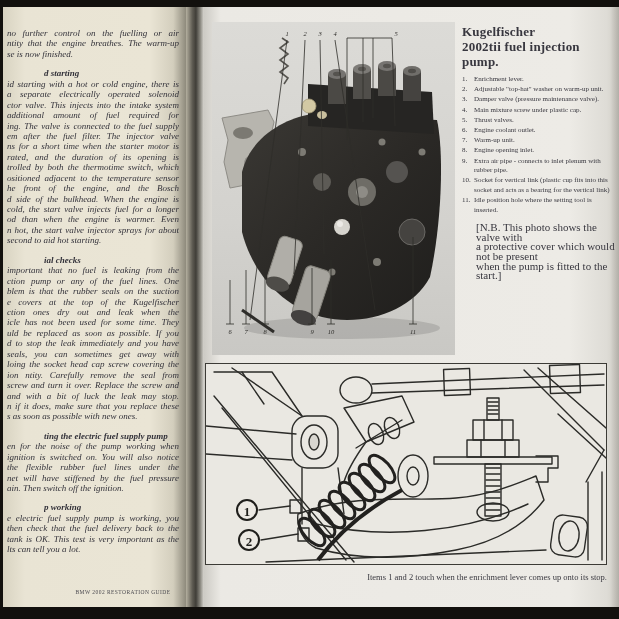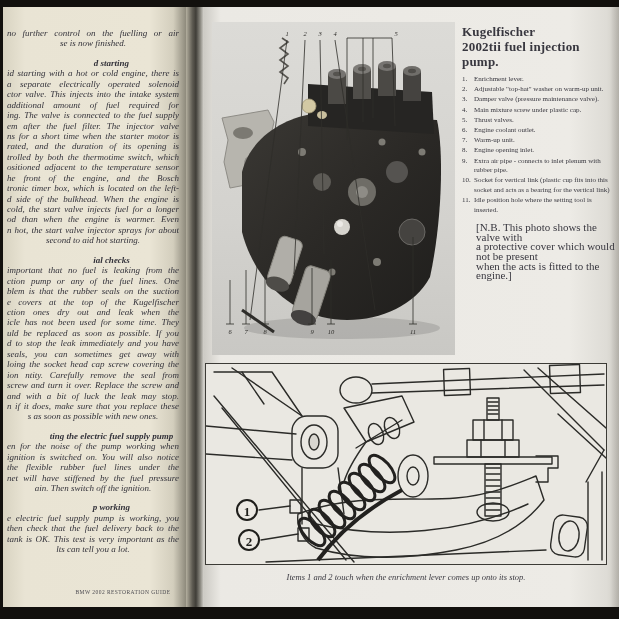--- a/index.html
+++ b/index.html
@@ -11,21 +11,21 @@
   #strip-top{left:0;top:0;width:619px;height:7px;}
   #strip-bottom{left:0;top:607px;width:619px;height:12px;}
   #strip-left{left:0;top:0;width:3px;height:619px;}
 
   
   #left-page{position:absolute;left:3px;top:7px;width:183px;height:600px;
     background:linear-gradient(90deg,#d8d3c1 0%,#e9e4d4 12%,#eae5d5 80%,#d3cebd 93%,#8e8a7c 100%);}
   #lp-text{position:absolute;left:4px;top:21px;width:172px;color:#33323a;font-size:9px;line-height:10.45px;font-style:italic;}
   .lp-heading{font-weight:bold;margin-top:9px;white-space:nowrap;overflow:hidden;margin-left:37px;}
   .lp-para{}
-  .lp-line{white-space:nowrap;overflow:hidden;text-align:center;}
+  .lp-line{white-space:nowrap;overflow:hidden;}
   .lp-line.just{white-space:normal;text-align:justify;text-align-last:justify;overflow:hidden;height:10.45px;}
   #lp-footer{position:absolute;left:40px;top:582px;width:160px;text-align:center;
     font-size:5.5px;letter-spacing:.45px;color:#4c4b51;font-variant:small-caps;}
 
   
   #gutter{position:absolute;left:186px;top:7px;width:18px;height:600px;
     background:linear-gradient(90deg,#b4af9f 0%,#5f5c53 35%,#403e38 55%,#8d8b83 80%,#d9d7d1 100%);}
 
   
   #right-page{position:absolute;left:204px;top:7px;width:415px;height:600px;
@@ -45,54 +45,54 @@
   .part-text{flex:1;}
   #nb-note{margin-top:8px;margin-left:14px;font-size:11px;line-height:9.6px;}
 
   
   #diagram{position:absolute;left:1px;top:356px;width:402px;height:202px;background:#eae8e2;
     border:1px solid #3c3b36;box-sizing:border-box;}
   #diagram svg{position:absolute;left:0;top:0;}
   .circ-label{position:absolute;width:22px;height:22px;border:2px solid #1f1e1b;border-radius:50%;
     background:#ece9e3;color:#1f1e1b;font-weight:bold;font-size:13px;line-height:22px;text-align:center;
     box-sizing:border-box;transform:translate(-50%,-50%);}
-  #fig-caption{position:absolute;left:1px;top:565px;width:402px;text-align:center;
-    font-style:italic;font-size:8.5px;color:#3a3940;}
+  #fig-caption{position:absolute;left:1px;top:565px;width:402px;text-align:right;
+    font-size:8.5px;color:#3a3940;}
 
   
   #page-edge-right{position:absolute;left:610px;top:7px;width:9px;height:600px;
     background:linear-gradient(90deg,rgba(0,0,0,0) 0%,rgba(90,88,80,.25) 100%);}
 </style>
 </head>
 <body>
 
 <div id="scan">
 
   <div id="left-page">
     <div id="lp-text">
         <div class="lp-para">
           <div class="lp-line just">no further control on the fuelling or air</div>
+          <div class="lp-line just">ntity that the engine breathes. The warm-up</div>
           <div class="lp-line">se is now finished.</div>
         </div>
         <div class="lp-heading">
           <div class="lp-line">d starting</div>
         </div>
         <div class="lp-para">
           <div class="lp-line just">id starting with a hot or cold engine, there is</div>
           <div class="lp-line just">a separate electrically operated solenoid</div>
           <div class="lp-line just">ctor valve. This injects into the intake system</div>
           <div class="lp-line just">additional amount of fuel required for</div>
           <div class="lp-line just">ing. The valve is connected to the fuel supply</div>
           <div class="lp-line just">em after the fuel filter. The injector valve</div>
           <div class="lp-line just">ns for a short time when the starter motor is</div>
           <div class="lp-line just">rated, and the duration of its opening is</div>
           <div class="lp-line just">trolled by both the thermotime switch, which</div>
           <div class="lp-line just">ositioned adjacent to the temperature sensor</div>
           <div class="lp-line just">he front of the engine, and the Bosch</div>
-          <div class="lp-line just">tronic timer box, which is located on the left-</div>
           <div class="lp-line just">d side of the bulkhead. When the engine is</div>
           <div class="lp-line just">cold, the start valve injects fuel for a longer</div>
           <div class="lp-line just">od than when the engine is warmer. Even</div>
           <div class="lp-line just">n hot, the start valve injector sprays for about</div>
           <div class="lp-line">second to aid hot starting.</div>
         </div>
         <div class="lp-heading">
           <div class="lp-line">ial checks</div>
         </div>
         <div class="lp-para">
@@ -292,21 +292,21 @@
             <span class="part-text">Socket for vertical link (plastic cup fits into this socket and acts as a bearing for the vertical link)</span>
           </div>
           <div class="part-item">
             <span class="part-num">11.</span>
             <span class="part-text">Idle position hole where the setting tool is inserted.</span>
           </div>
         </div>
       <div id="nb-note">
           <div>[N.B. This photo shows the valve with</div>
           <div>a protective cover which would not be present</div>
-          <div>when the acts is fitted to the engine.]</div>
+          <div>when the pump is fitted to the start.]</div>
         </div>
     </div>
 
     <div id="diagram">
       <svg width="400" height="200" viewBox="0 0 400 200">
         <g stroke="#2b2b28" stroke-width="1.4" fill="none" stroke-linecap="round" stroke-linejoin="round">
 
           <path d="M8 32 L148 198"></path>
             <path d="M16 44 L140 196"></path>
           <path d="M26 4 L96 52"></path>

